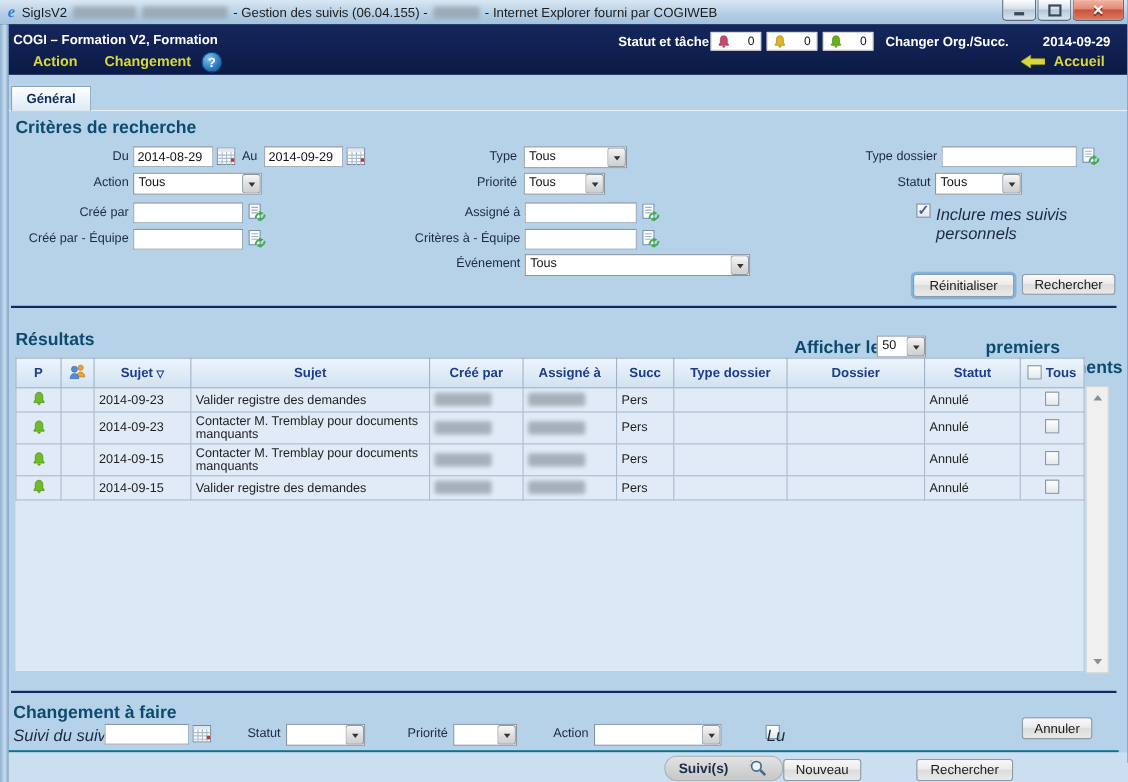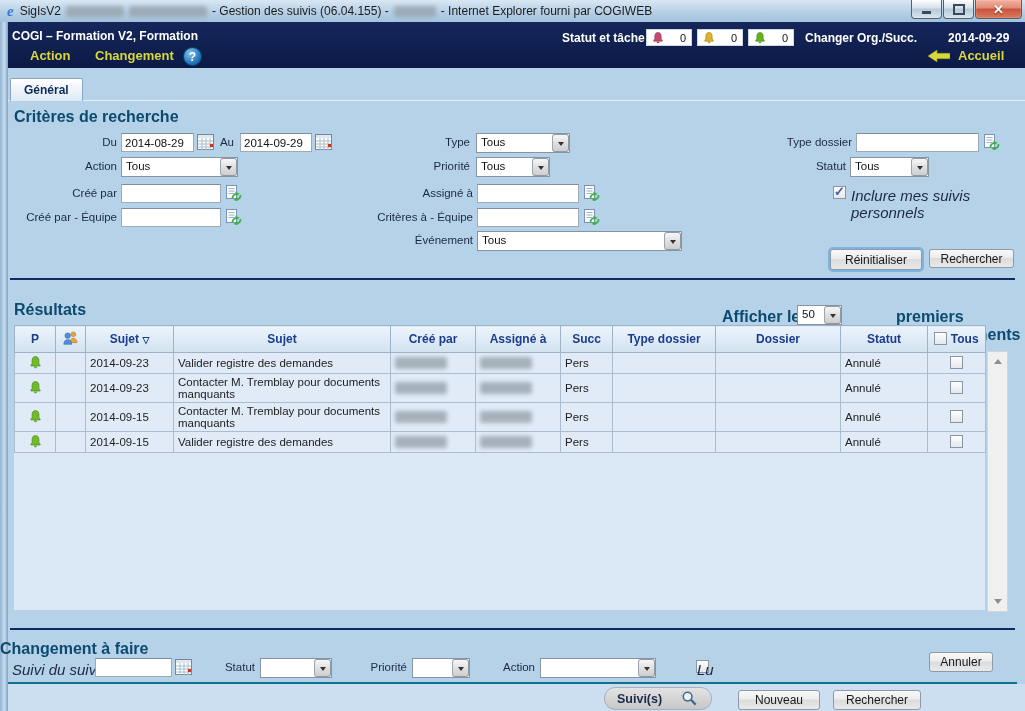--- a/index.html
+++ b/index.html
@@ -440,21 +440,21 @@
 
   
   <div class="abs sbar">
     <span class="sarrow up" style="top:2px"></span>
     <span class="sarrow down" style="bottom:2px"></span>
   </div>
 
   <div class="abs hr-navy" style="left:10px;top:628px;width:1005px"></div>
 
   
-  <div class="abs sect" style="left:0;top:640px">Changement à faire</div>
+  <div class="abs sect" style="left:12px;top:640px">Changement à faire</div>
 
   <span class="abs lbl-l" style="left:12px;top:661px">Suivi du suivi</span>
   <input class="abs inp" style="left: 95px; top: 658px; width: 77px;">
   <svg class="abs" style="left:175px;top:659px" width="17" height="16" viewBox="0 0 17 16">
       <rect x="0.5" y="0.5" width="16" height="15" fill="#fff" stroke="#76879a"></rect>
       <rect x="1" y="1" width="15" height="3" fill="#dfe8f0"></rect>
       <g stroke="#a8bccc" stroke-width="1">
         <line x1="1" y1="7" x2="16" y2="7"></line>
         <line x1="1" y1="10" x2="16" y2="10"></line>
         <line x1="1" y1="13" x2="16" y2="13"></line>
@@ -490,17 +490,17 @@
   <div class="abs footband"></div>
 
   <div class="abs pill" style="left:604px;top:687px">
     <span>Suivi(s)</span>
     <svg width="19" height="17" viewBox="0 0 20 18">
         <circle cx="8" cy="7" r="4.6" fill="#e8f2f8" stroke="#46688a" stroke-width="1.6"></circle>
         <line x1="11.6" y1="10.4" x2="16.5" y2="15.5" stroke="#46688a" stroke-width="2.4"></line>
         <path d="M2.2 2.5l1.2-1.2M1 6h1.6" stroke="#8fb0c8" stroke-width="1"></path>
       </svg>
   </div>
-  <div class="abs btn" style="left:738px;top:690px;width:82px;height:20px">Nouveau</div>
+  <div class="abs btn" style="left:712px;top:690px;width:71px;height:20px">Nouveau</div>
   <div class="abs btn" style="left:833px;top:690px;width:88px;height:20px">Rechercher</div>
   <div class="abs btn" style="left:929px;top:652px;width:64px;height:20px">Annuler</div>
 
 </div>
 
 </body></html>

